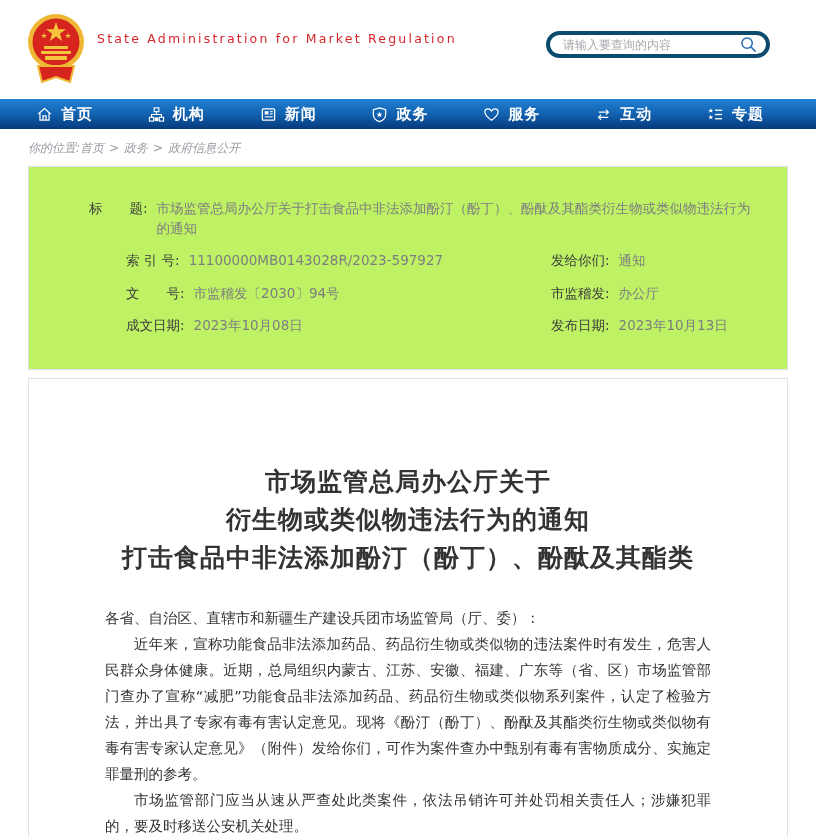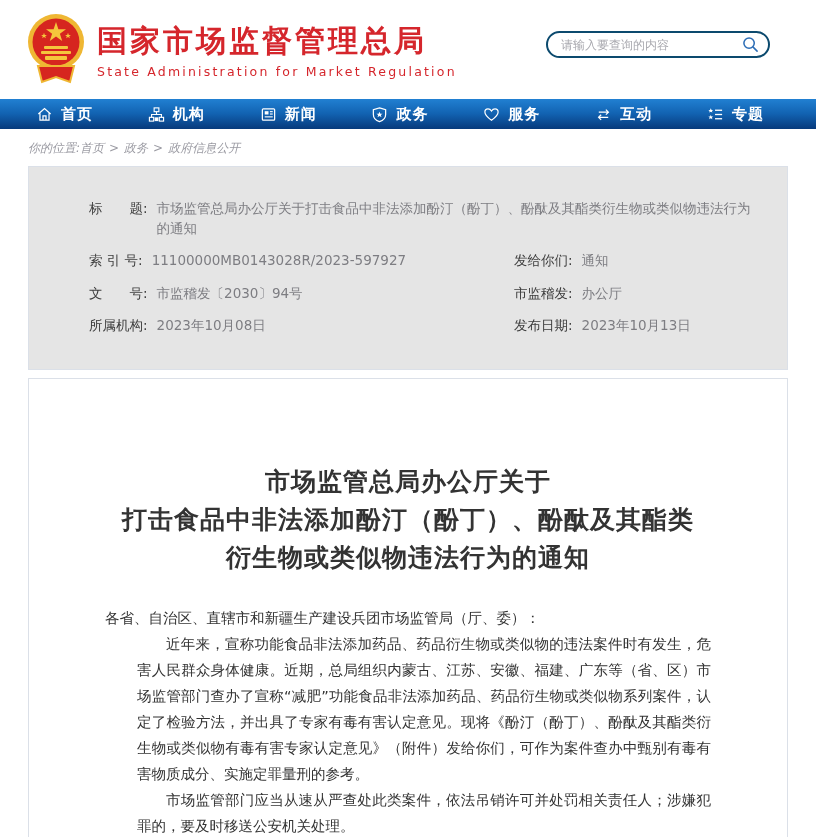--- a/index.html
+++ b/index.html
@@ -6,71 +6,70 @@
   html,body { width:816px; height:837px; overflow:hidden; background:#fff;
     font-family:"DejaVu Sans","Liberation Sans",sans-serif; }
 
   
   .header { position:relative; height:99px; background:#fff; }
   .logo { position:absolute; left:24px; top:12px; width:64px; height:74px; }
   .brand { position:absolute; left:97px; top:24px; }
   .brand-title { color:#d5262c; font-size:30px; font-weight:bold; letter-spacing:3px; line-height:1.1; }
   .brand-sub { color:#d5262c; font-size:12.5px; letter-spacing:2.2px; margin-top:7px; }
   .search { position:absolute; right:46px; top:31px; width:224px; height:27px;
-    border:2px solid #0c4a6e; border-radius:15px; display:flex; align-items:center;
+    border:4px solid #0c4a6e; border-radius:15px; display:flex; align-items:center;
     padding:0 9px 0 13px; background:#fff; }
   .search input { border:none; outline:none; flex:1; font-size:12px; color:#666; background:transparent; }
   .search input::placeholder { color:#a8a8ae; }
   .search-icon { width:17px; height:17px; flex:0 0 auto; cursor:pointer; }
 
   
   .nav { height:30px; background:linear-gradient(180deg,#2180d2 0%,#1263b2 48%,#073a7c 100%);
     display:flex; align-items:center; justify-content:space-between; padding:0 52px 0 36px; }
   .nav-item { display:flex; align-items:center; gap:8px; color:#fff; font-size:15px;
     font-weight:bold; cursor:pointer; letter-spacing:1px; }
   .nav-item svg { width:17px; height:17px; }
 
   
   .breadcrumb { padding:11px 0 9px 28px; font-size:12px; color:#9a9aa2;font-style:italic; }
   .breadcrumb .crumb { color:#9a9aa2; cursor:pointer; }
   .breadcrumb .sep { margin:0 5px; }
 
   
-  .meta-box { margin:0 28px; border:1px solid #dbe0e8; background:#e5e5e5; padding:32px 30px 20px 60px; }
+  .meta-box { margin:0 28px; border:1px solid #dbe0e8; background:#bef264; padding:32px 30px 20px 60px; }
   .meta-row { display:flex; margin-bottom:13px; font-size:13.5px; line-height:1.45; }
   .meta-cell { display:flex; }
-  .meta-cell.left { width:425px; flex:0 0 auto; }
+  .meta-cell.left { width:425px; flex:0 0 auto;margin-left:37px; }
   .meta-label { color:#3d3d3d; white-space:pre; }
   .meta-value { color:#7d7d82; margin-left:9px; }
 
   
   .content-box { margin:8px 28px 0; border:1px solid #dbe0e8; background:#fff;
     height:560px; padding:84px 76px 0; }
   .doc-title { text-align:center; color:#333; font-size:25px; font-weight:bold;
     line-height:38px; letter-spacing:1px; }
   .doc-body { margin-top:28px; font-size:14.5px; color:#333; line-height:26px; text-align:justify; }
-  .doc-body p.indent { text-indent:2em;margin-left:32px; }
+  .doc-body p.indent { text-indent:2em; }
 </style>
 </head>
 <body>
 
 <div class="header">
   <svg class="logo" viewBox="0 0 64 74">
     <circle cx="32" cy="30" r="28" fill="#efb733"></circle>
     <circle cx="32" cy="30" r="23.5" fill="#d6251f"></circle>
     <polygon fill="#f5c63c" points="32,10 34.4,17.2 42,17.2 35.9,21.7 38.2,29 32,24.5 25.8,29 28.1,21.7 22,17.2 29.6,17.2"></polygon>
     <polygon fill="#f5c63c" points="20,20 21,22.6 23.7,22.6 21.5,24.2 22.3,26.8 20,25.2 17.7,26.8 18.5,24.2 16.3,22.6 19,22.6" transform="scale(0.8) translate(5,6)"></polygon>
     <polygon fill="#f5c63c" points="44,20 45,22.6 47.7,22.6 45.5,24.2 46.3,26.8 44,25.2 41.7,26.8 42.5,24.2 40.3,22.6 43,22.6" transform="scale(0.8) translate(11,6)"></polygon>
     <rect x="20" y="34" width="24" height="3" rx="1" fill="#f5c63c"></rect>
     <rect x="17" y="39" width="30" height="3" rx="1" fill="#f5c63c"></rect>
     <rect x="21" y="44" width="22" height="4" rx="1" fill="#f5c63c"></rect>
     <path d="M14 54 L50 54 L46 70 L32 65 L18 70 Z" fill="#d6251f" stroke="#efb733" stroke-width="2"></path>
   </svg>
   <div class="brand">
-    <div class="brand-title">国家市场监督管理总局</div>
     <div class="brand-sub">State Administration for Market Regulation</div>
   </div>
   <div class="search">
     <input type="text" placeholder="请输入要查询的内容" style="">
     <svg class="search-icon" viewBox="0 0 18 18">
       <circle cx="7.5" cy="7.5" r="5.5" fill="none" stroke="#2b6cb5" stroke-width="1.6"></circle>
       <line x1="11.8" y1="11.8" x2="16" y2="16" stroke="#2b6cb5" stroke-width="1.6" stroke-linecap="round"></line>
     </svg>
   </div>
 </div>
@@ -158,35 +157,35 @@
       <span class="meta-label">文　　号:</span>
       <span class="meta-value">市监稽发〔2030〕94号</span>
     </div>
     <div class="meta-cell">
       <span class="meta-label">市监稽发:</span>
       <span class="meta-value">办公厅</span>
     </div>
   </div>
   <div class="meta-row">
     <div class="meta-cell left">
-      <span class="meta-label">所属机构:</span>
+      <span class="meta-label">成文日期:</span>
       <span class="meta-value">2023年10月08日</span>
     </div>
     <div class="meta-cell">
       <span class="meta-label">发布日期:</span>
       <span class="meta-value">2023年10月13日</span>
     </div>
   </div>
 </div>
 
 <div class="content-box">
   <div class="doc-title">
     <div>市场监管总局办公厅关于</div>
+    <div>衍生物或类似物违法行为的通知</div>
     <div>打击食品中非法添加酚汀（酚丁）、酚酞及其酯类</div>
-    <div>衍生物或类似物违法行为的通知</div>
   </div>
   <div class="doc-body">
     <p>各省、自治区、直辖市和新疆生产建设兵团市场监管局（厅、委）：</p>
     <p class="indent">近年来，宣称功能食品非法添加药品、药品衍生物或类似物的违法案件时有发生，危害人民群众身体健康。近期，总局组织内蒙古、江苏、安徽、福建、广东等（省、区）市场监管部门查办了宣称“减肥”功能食品非法添加药品、药品衍生物或类似物系列案件，认定了检验方法，并出具了专家有毒有害认定意见。现将《酚汀（酚丁）、酚酞及其酯类衍生物或类似物有毒有害专家认定意见》（附件）发给你们，可作为案件查办中甄别有毒有害物质成分、实施定罪量刑的参考。</p>
     <p class="indent">市场监管部门应当从速从严查处此类案件，依法吊销许可并处罚相关责任人；涉嫌犯罪的，要及时移送公安机关处理。</p>
 
   </div>
 
 </div>
 

